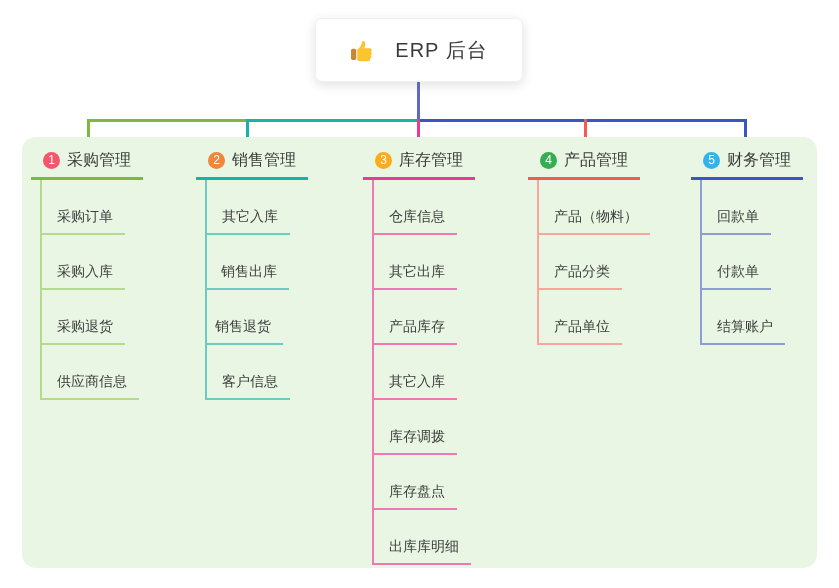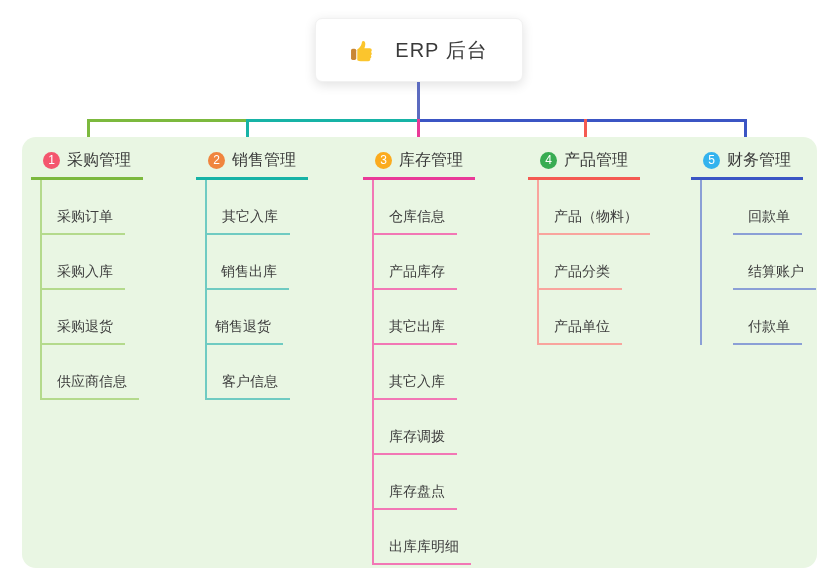--- a/index.html
+++ b/index.html
@@ -128,24 +128,24 @@
       <div class="branch" style="left: 341px;">
     <div class="branch-title" style="border-bottom-color: rgb(233, 58, 152);">
       <span class="badge" style="background: rgb(251, 171, 30);">3</span>
       <span class="t">库存管理</span>
     </div>
     <div class="items" style="border-left-color: rgb(242, 119, 181);">
           <div class="item">
             <span class="item-label" style="border-bottom-color: rgb(242, 119, 181);">仓库信息</span>
           </div>
           <div class="item">
-            <span class="item-label" style="border-bottom-color: rgb(242, 119, 181);">产品库存</span>
+            <span class="item-label" style="border-bottom-color: rgb(242, 119, 181);">其它出库</span>
           </div>
           <div class="item">
-            <span class="item-label" style="border-bottom-color: rgb(242, 119, 181);">其它出库</span>
+            <span class="item-label" style="border-bottom-color: rgb(242, 119, 181);">产品库存</span>
           </div>
           <div class="item">
             <span class="item-label" style="border-bottom-color: rgb(242, 119, 181);">其它入库</span>
           </div>
           <div class="item">
             <span class="item-label" style="border-bottom-color: rgb(242, 119, 181);">库存调拨</span>
           </div>
           <div class="item">
             <span class="item-label" style="border-bottom-color: rgb(242, 119, 181);">库存盘点</span>
           </div>
@@ -169,26 +169,26 @@
           <div class="item">
             <span class="item-label" style="border-bottom-color: rgb(249, 164, 157);">产品单位</span>
           </div>
         </div>
   </div>
       <div class="branch" style="left: 669px;">
     <div class="branch-title" style="border-bottom-color: rgb(59, 85, 196);">
       <span class="badge" style="background: rgb(51, 179, 238);">5</span>
       <span class="t">财务管理</span>
     </div>
-    <div class="items" style="border-left-color: rgb(139, 159, 214); padding-left: 31px;">
+    <div class="items" style="border-left-color: rgb(139, 159, 214);">
           <div class="item">
             <span class="item-label" style="border-bottom-color: rgb(139, 159, 214);">回款单</span>
           </div>
           <div class="item">
-            <span class="item-label" style="border-bottom-color: rgb(139, 159, 214);">结算账户</span>
+            <span class="item-label" style="border-bottom-color: rgb(139, 159, 214);">付款单</span>
           </div>
           <div class="item">
-            <span class="item-label" style="border-bottom-color: rgb(139, 159, 214);">付款单</span>
+            <span class="item-label" style="border-bottom-color: rgb(139, 159, 214);">结算账户</span>
           </div>
         </div>
   </div>
     </div>
 </div>
 
 </body></html>

